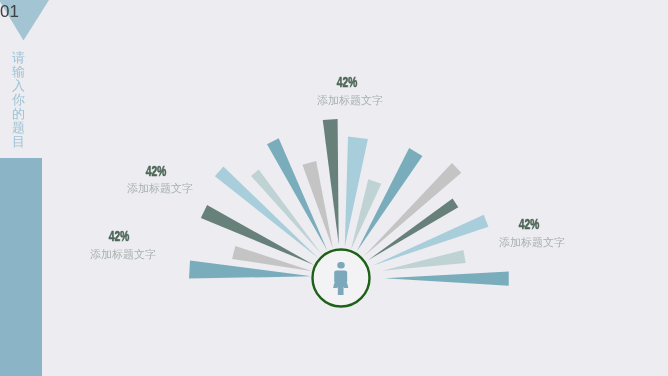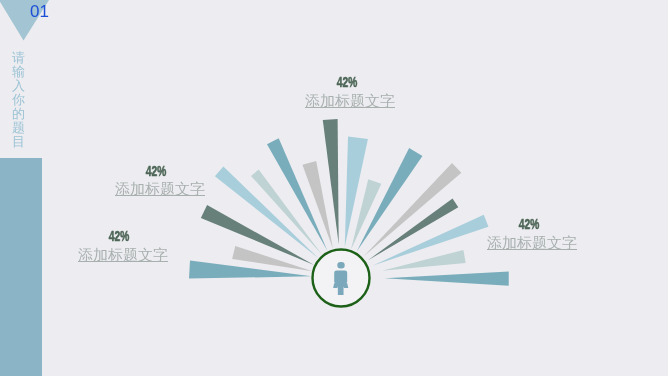--- a/index.html
+++ b/index.html
@@ -5,27 +5,27 @@
 <style>
   html,body{margin:0;padding:0;}
   body{width:668px;height:376px;overflow:hidden;background:#ededf1;
        font-family:"Liberation Sans",sans-serif;}
   #slide{position:relative;width:668px;height:376px;background:#ededf1;overflow:hidden;}
   #fan{position:absolute;left:0;top:0;width:668px;height:376px;}
   .sidebar{position:absolute;left:0;top:0;width:60px;height:376px;}
   .side-title{position:absolute;left:12px;top:51px;font-size:13px;color:#9cc3d4;will-change:transform;}
   .side-title > div{height:14px;line-height:14px;}
   .side-band{position:absolute;left:0;top:158px;width:42px;height:218px;background:#8bb4c6;}
-  .num{position:absolute;left:0;top:2px;width:49px;text-align:right;will-change:transform;
-     font-size:17px;color:#1d4ed8;}
+  .num{position:absolute;left:0;top:2px;width:49px;text-align:left;will-change:transform;
+     font-size:17px;color:#404040;}
   .lbl{position:absolute;text-align:center;white-space:nowrap;will-change:transform;}
   .lbl.pct{font-size:14.6px;font-weight:bold;color:#4d6657;line-height:10.6px;
       -webkit-text-stroke:0.55px #4d6657;
       transform:scaleX(0.705);transform-origin:50% 0;}
-  .lbl.cap{font-size:15px;color:#a8b0ae;line-height:9.9px;text-decoration:underline;}
+  .lbl.cap{font-size:11px;color:#a8b0ae;line-height:9.9px;}
 </style>
 </head>
 <body>
 
 <div id="slide">
   <svg id="fan" viewBox="0 0 668 376">
       <polygon points="311.35,276.34 190.02,260.46 189.00,278.60" fill="#7aadbc"></polygon>
       <polygon points="312.40,271.19 235.27,245.89 232.15,258.99" fill="#c4c4c4"></polygon>
       <polygon points="314.01,264.90 207.11,204.99 200.83,217.93" fill="#68807a"></polygon>
       <polygon points="318.43,258.24 223.41,166.43 214.85,176.20" fill="#a9cedb"></polygon>

